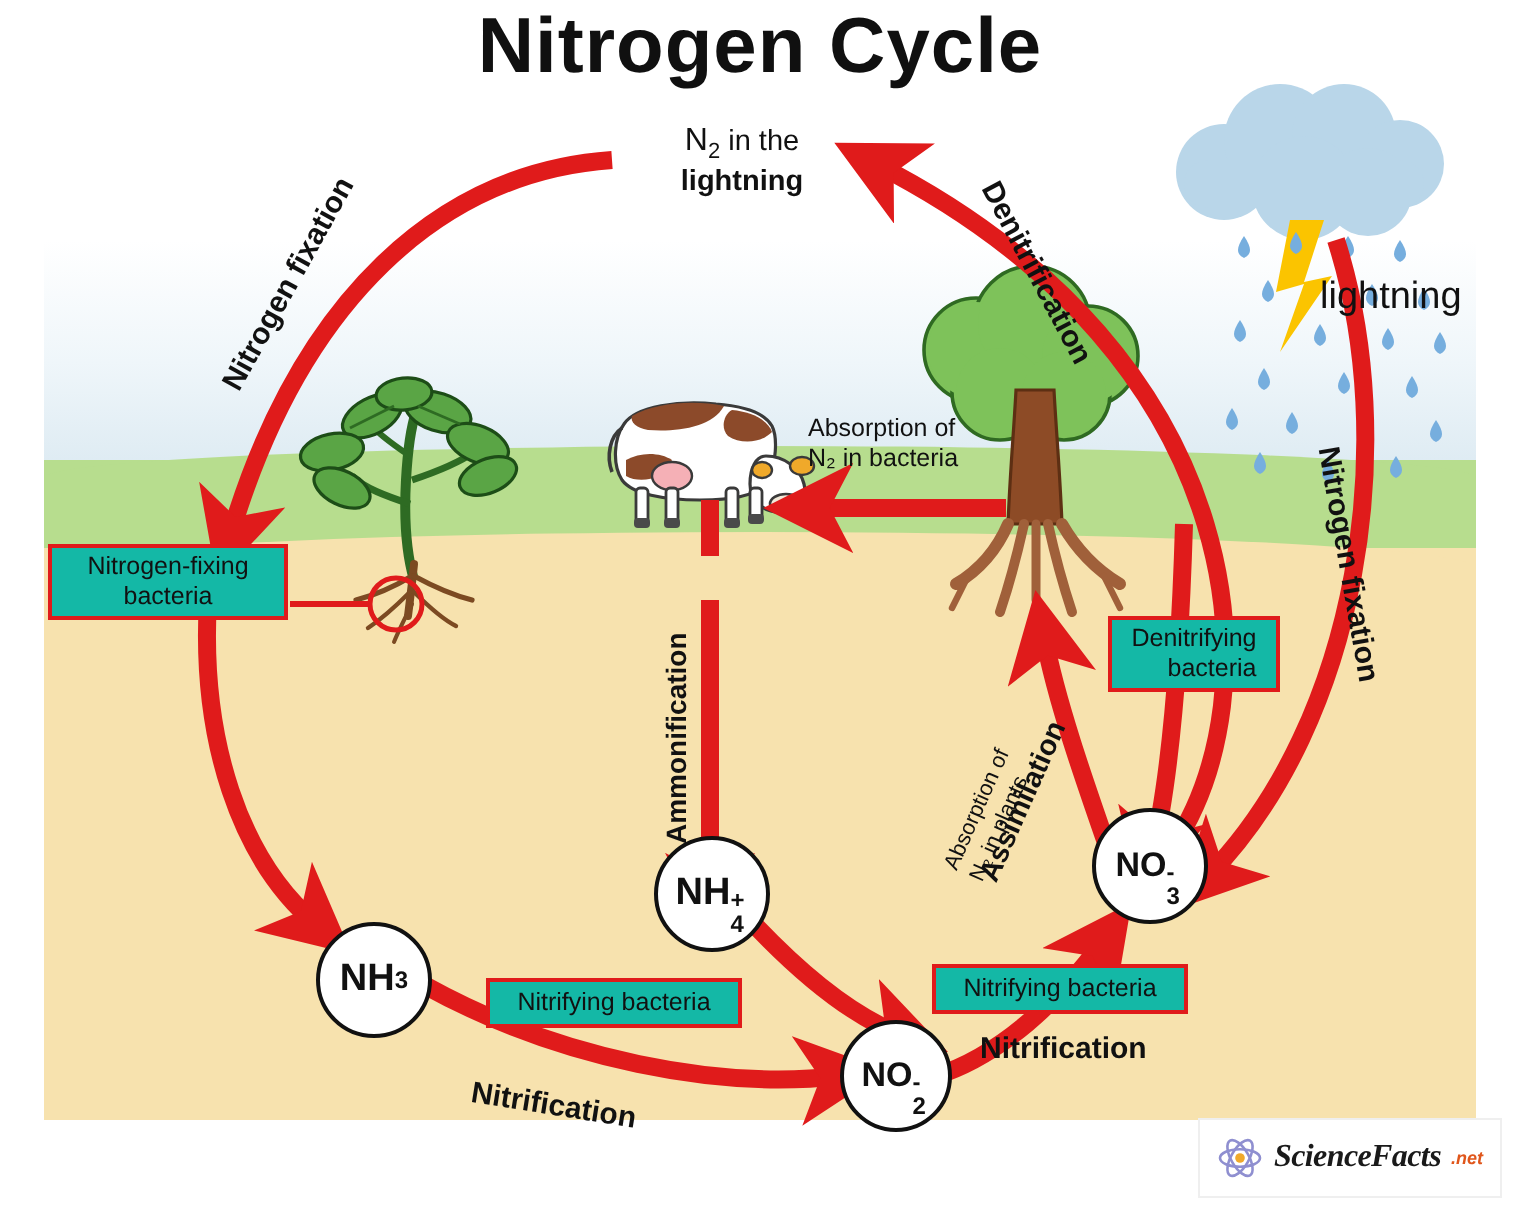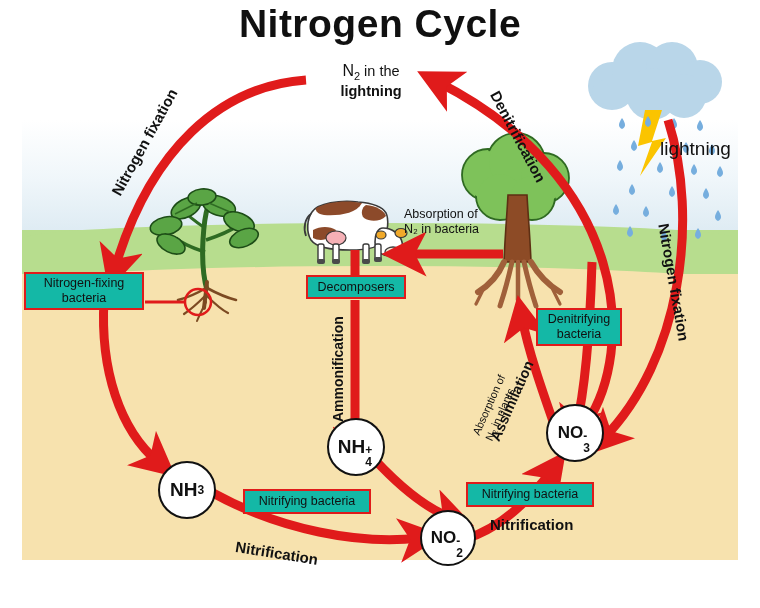--- a/index.html
+++ b/index.html
@@ -261,23 +261,22 @@
   <div class="lbl" style="left:404px;top:207px;font-size:12.5px;line-height:1.2;text-align:left;">
     <span>Absorption of</span><br>
     <span>N₂ in bacteria</span>
   </div>
 
   <div class="lbl" style="left:660px;top:126px;font-size:19px;margin-top:12px;">lightning</div>
 
   <div class="box" style="left:24px;top:272px;width:120px;height:38px;white-space:pre-line;">Nitrogen-fixing
 bacteria</div>
 
-  <div class="box" style="left:306px;top:275px;width:100px;height:24px;">Decomposers</div>
-
-  <div class="box" style="left:536px;top:308px;width:86px;height:38px;white-space:pre-line;">Denitrifying
+
+  <div class="box" style="left:554px;top:308px;width:86px;height:38px;white-space:pre-line;text-align:right;">Denitrifying
 bacteria</div>
 
   <div class="box" style="left:243px;top:489px;width:128px;height:25px;">Nitrifying bacteria</div>
 
   <div class="box" style="left:466px;top:482px;width:128px;height:25px;">Nitrifying bacteria</div>
 
   <div class="mol" style="left:158px;top:461px;width:58px;height:58px;">
     <span>NH</span>
       <sub>3</sub>
   </div>
@@ -299,14 +298,24 @@
   </div>
 
   <div class="mol" style="left:546px;top:404px;width:58px;height:58px;font-size:17px;">
     <span>NO</span>
       <span class="stack" style="width:9px;">
       <span class="sup">-</span>
       <span class="sub">3</span>
     </span>
   </div>
 
+  <div class="logo">
+    <svg width="24" height="24" viewBox="0 0 24 24">
+      <ellipse cx="12" cy="12" rx="10" ry="4.4" fill="none" stroke="#8f8fd0" stroke-width="1.3"></ellipse>
+      <ellipse cx="12" cy="12" rx="10" ry="4.4" fill="none" stroke="#8f8fd0" stroke-width="1.3" transform="rotate(60 12 12)"></ellipse>
+      <ellipse cx="12" cy="12" rx="10" ry="4.4" fill="none" stroke="#8f8fd0" stroke-width="1.3" transform="rotate(-60 12 12)"></ellipse>
+      <circle cx="12" cy="12" r="2.4" fill="#f0a92a"></circle>
+    </svg>
+    <span class="logo-txt">ScienceFacts</span>
+      <span class="logo-tld">.net</span>
+  </div>
 
 </div>
 
 </body></html>

